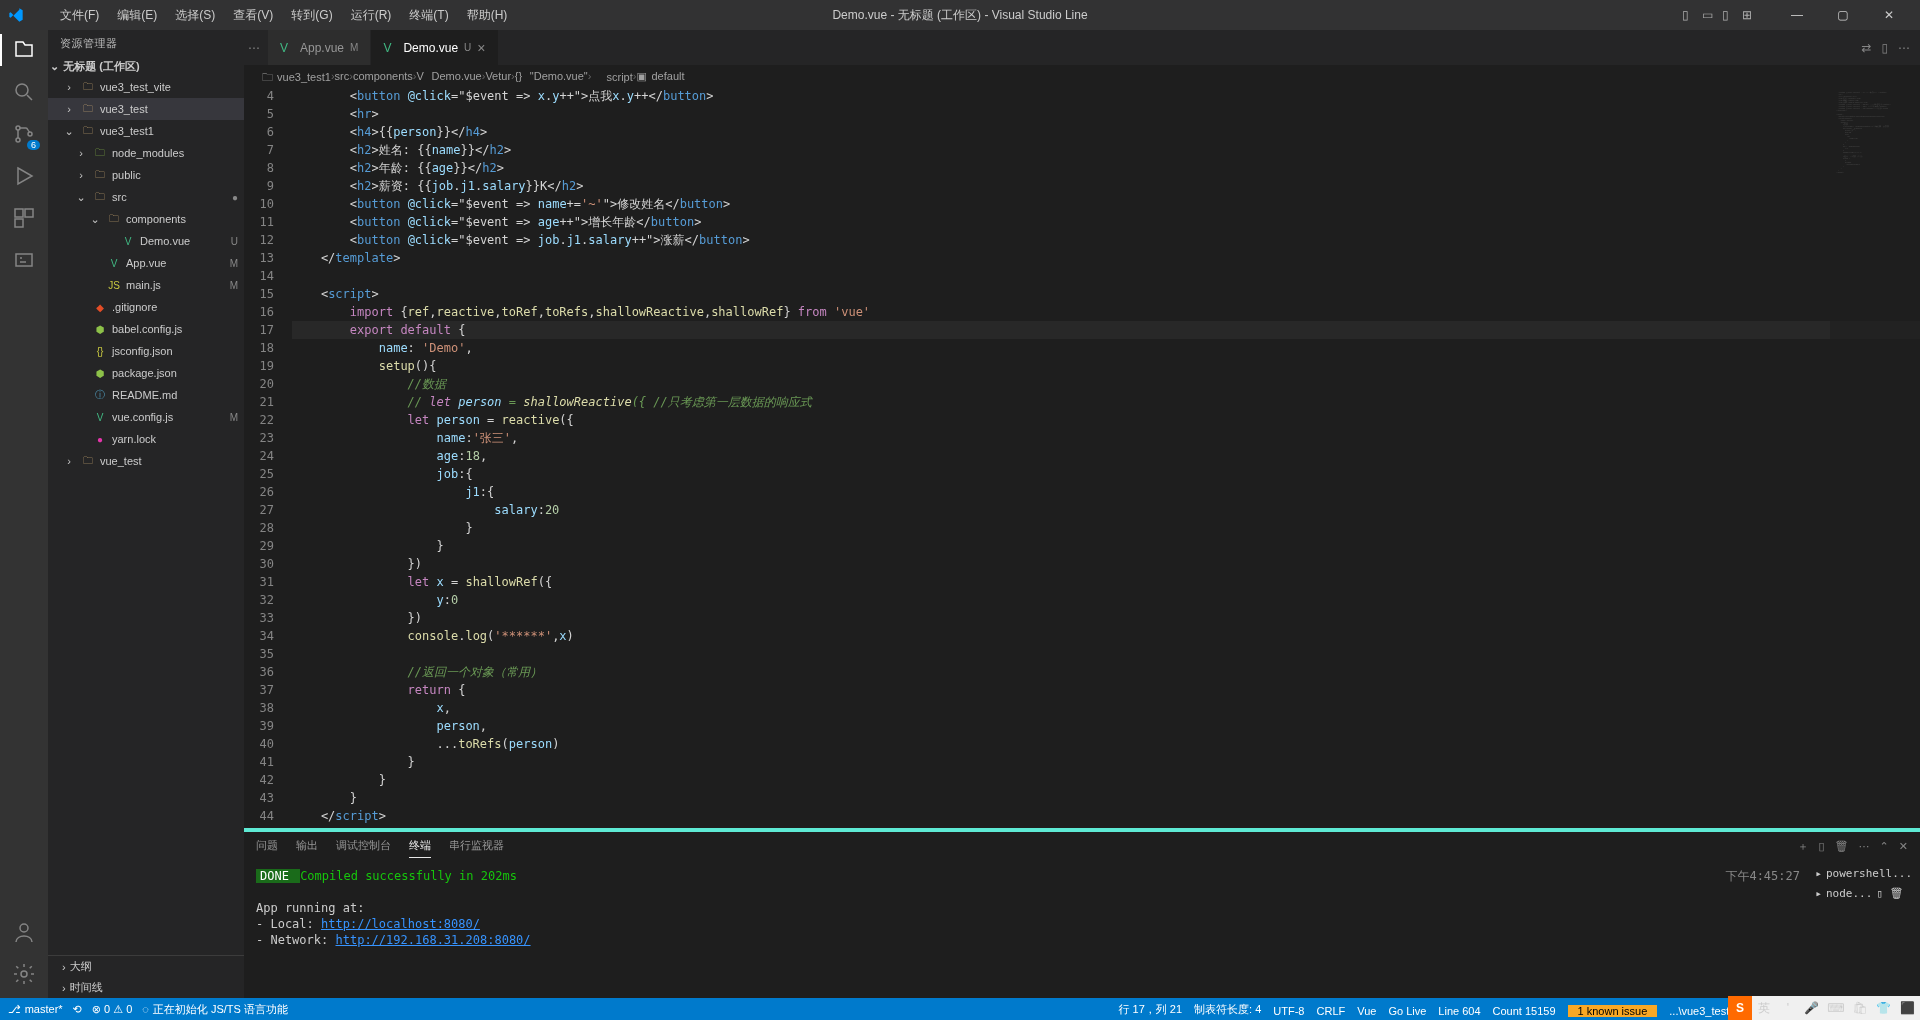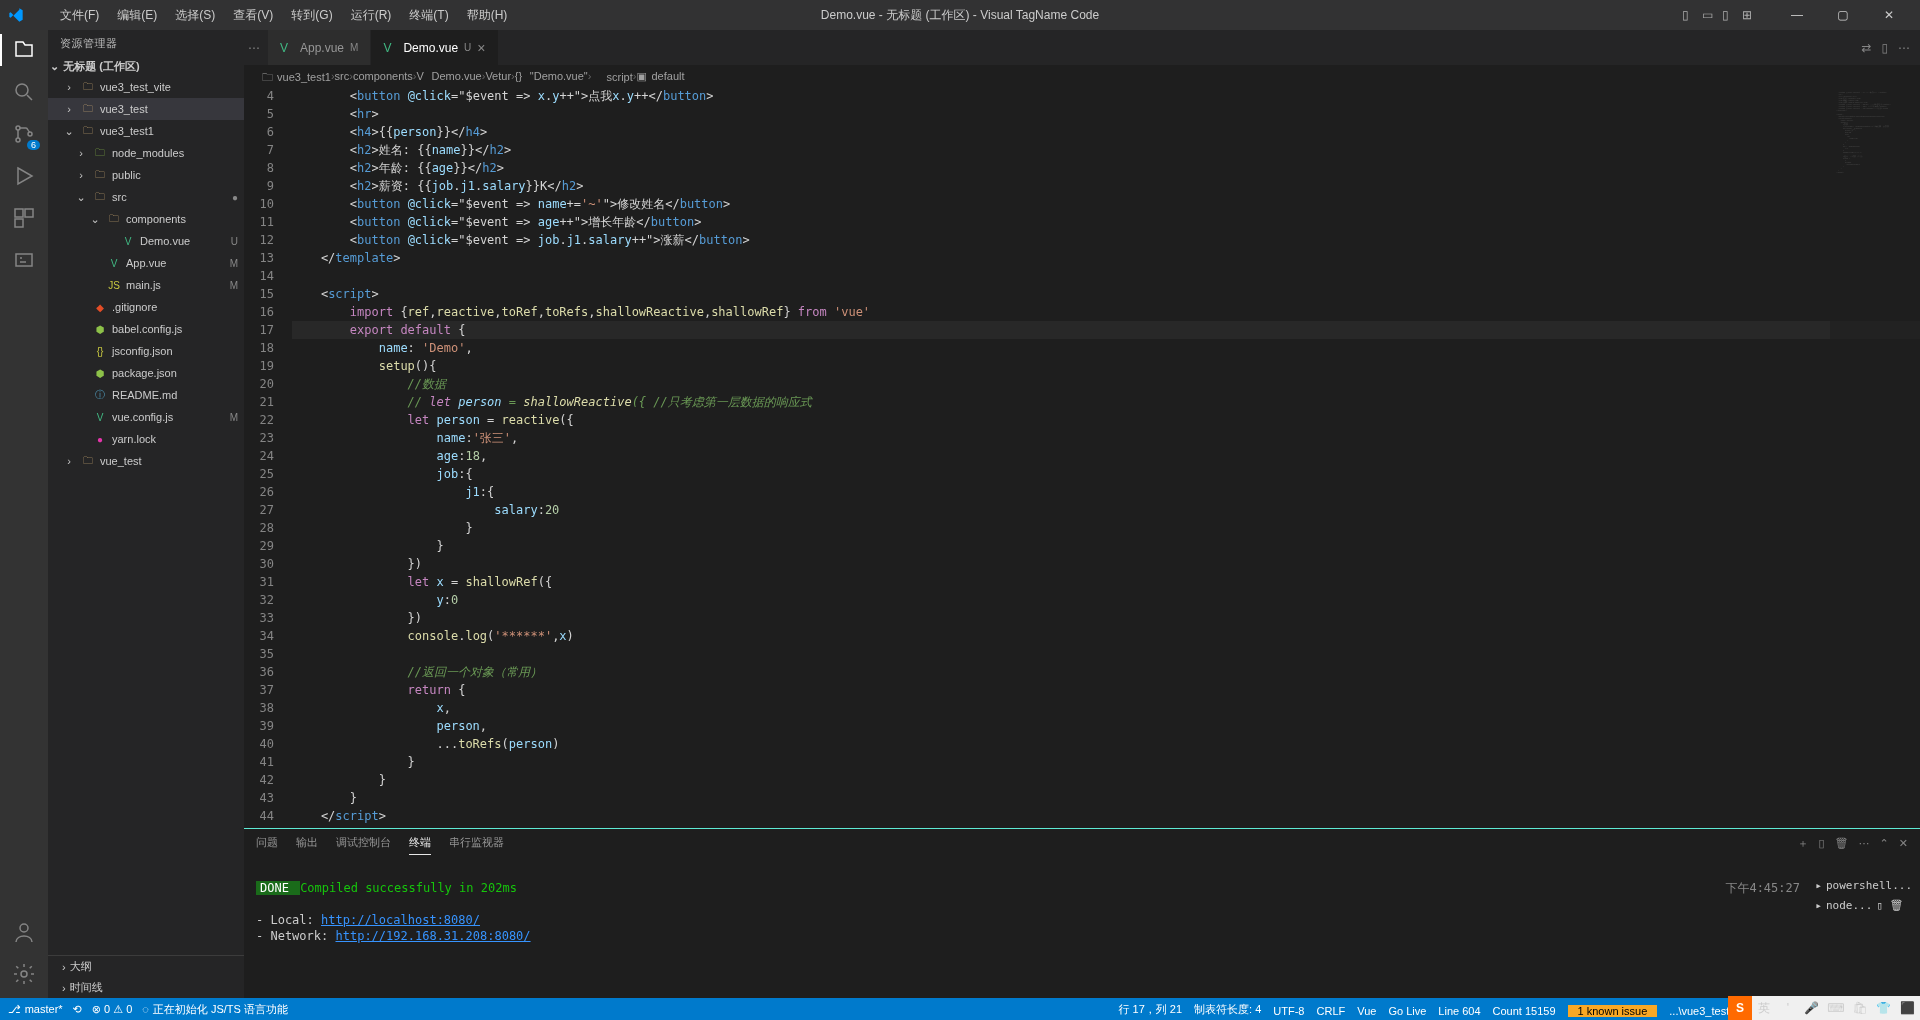--- a/index.html
+++ b/index.html
@@ -69,21 +69,21 @@
 .tag { color:#569cd6; }
 .attr { color:#9cdcfe; }
 .str { color:#ce9178; }
 .kw2 { color:#c586c0; }
 .fn { color:#dcdcaa; }
 .num { color:#b5cea8; }
 .com { color:#6a9955; font-style:italic; }
 .pnc { color:#d4d4d4; }
 .var { color:#9cdcfe; }
 
-.panel { height:170px; border-top:1px solid #5eead4; background:#1e1e1e; display:flex; flex-direction:column;gap:15px; }
+.panel { height:170px; border-top:4px solid #5eead4; background:#1e1e1e; display:flex; flex-direction:column; }
 .panel-tabs { display:flex; gap:18px; padding:6px 12px; font-size:11px; color:#969696; position:relative; }
 .panel-tabs span { cursor:pointer; padding-bottom:4px; }
 .panel-tabs span.active { color:#e7e7e7; border-bottom:1px solid #e7e7e7; }
 .panel-right { margin-left:auto; display:flex; gap:10px; align-items:center; color:#858585; }
 .terminal { flex:1; padding:4px 12px; font-family:Consolas,monospace; font-size:12px; line-height:16px; position:relative; }
 .term-done { background:#1a6b1a; color:#fff; padding:0 4px; }
 .term-green { color:#16c60c; }
 .term-link { color:#3794ff; text-decoration:underline; }
 .term-time { position:absolute; right:120px; top:4px; color:#888; }
 .term-side { position:absolute; right:4px; top:0; font-size:11px; color:#ccc; }
@@ -111,21 +111,21 @@
   <div class="menu" id="menubar">
       <span>文件(F)</span>
       <span>编辑(E)</span>
       <span>选择(S)</span>
       <span>查看(V)</span>
       <span>转到(G)</span>
       <span>运行(R)</span>
       <span>终端(T)</span>
       <span>帮助(H)</span>
     </div>
-  <div class="title-center">Demo.vue - 无标题 (工作区) - Visual TagName Code</div>
+  <div class="title-center">Demo.vue - 无标题 (工作区) - Visual Studio Line</div>
   <div class="title-right">
     <span class="ico">▯</span>
     <span class="ico">▭</span>
     <span class="ico">▯</span>
     <span class="ico">⊞</span>
     <div class="winctl">
       <span>―</span>
       <span>▢</span>
       <span>✕</span>
     </div>
@@ -459,20 +459,21 @@
         <div class="term-time">下午4:45:27</div>
         <div class="term-side" id="termside">
             <div>
               <span>▸</span>
               <span>powershell...</span>
             </div>
             <div><span>▸</span><span>node...</span> ▯ 🗑</div>
           </div>
       <div><span class="term-done"> DONE </span><span class="term-green"> Compiled successfully in 202ms</span></div>
           <div>&nbsp;</div>
+          <div>  App running at:</div>
           <div>  - Local:   <span class="term-link">http://localhost:8080/</span></div>
           <div>  - Network: <span class="term-link">http://192.168.31.208:8080/</span></div>
         </div>
     </div>
   </div>
 </div>
 
 <div class="statusbar">
   <span class="chunk">⎇ <span>master*</span></span>
   <span class="chunk">⟲</span>

